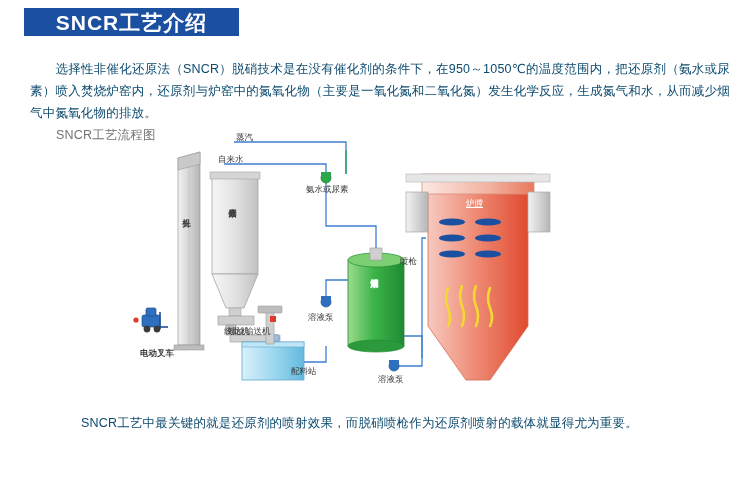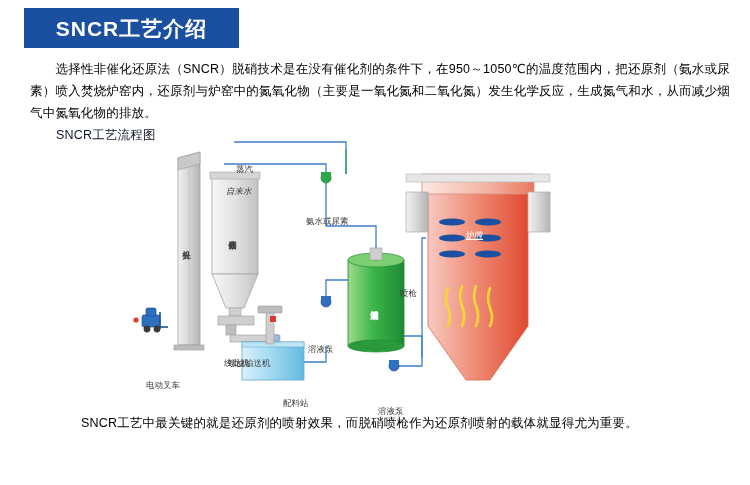--- a/index.html
+++ b/index.html
@@ -7,57 +7,56 @@
     width:750px;height:485px;
     background:#ffffff;
     font-family:"Liberation Sans","DejaVu Sans",sans-serif;
     color:#231f20;
     position:relative;
     overflow:hidden;
   }
   
   #title-bar{
     position:absolute;left:24px;top:8px;
-    width:215px;height:40px;
+    width:215px;height:28px;
     background:#1b4fa0;
     display:flex;align-items:center;justify-content:center;
     box-shadow:0 0 0 0 transparent;
   }
   #title-bar .title-text{
     color:#ffffff;
     font-size:21px;
     font-weight:bold;
     letter-spacing:1px;
     line-height:1;
   }
   
   .para{
     position:absolute;
     font-size:12.5px;
     line-height:22px;
-    color:#000000;
+    color:#0c4a6e;
     letter-spacing:0.2px;
   }
   #intro-paragraph{left:30px;top:58px;width:700px;text-align:justify;}
-  #flow-caption{left:56px;top:124px;font-size:12.5px;color:#0f172a;}
+  #flow-caption{left:56px;top:124px;font-size:12.5px;color:#737373;}
   #footer-paragraph{left:56px;top:412px;width:680px;margin-left:25px;}
 
   
   #diagram{
     position:absolute;left:130px;top:130px;width:500px;height:270px;
   }
   #diagram svg{display:block;}
 
   .dgm-label{
     position:absolute;
     font-size:8.5px;
     color:#3a3a3a;
     line-height:11px;
     white-space:nowrap;
-    margin-top:32px;
   }
   .dgm-label.vertical{
     writing-mode:vertical-rl;
     text-orientation:upright;
     white-space:normal;
     line-height:10px;
   }
   .dgm-label.white{color:#ffffff;}
   .dgm-label.center{text-align:center;}
 </style>
@@ -204,28 +203,28 @@
       <rect x="191" y="42" width="10" height="4" fill="#2aa84a"></rect>
       <circle cx="196" cy="172" r="5" fill="#2f6fbf" stroke="#1d4f8f" stroke-width="0.7"></circle>
       <rect x="191" y="166" width="10" height="4" fill="#2f6fbf"></rect>
       <circle cx="264" cy="236" r="5" fill="#2f6fbf" stroke="#1d4f8f" stroke-width="0.7"></circle>
       <rect x="259" y="230" width="10" height="4" fill="#2f6fbf"></rect>
       <rect x="140" y="186" width="6" height="6" fill="#e03a2f"></rect>
     </g>
   </svg>
 
   <div class="dgm-label" style="left:106px;top:2px;">蒸汽</div>
-  <div class="dgm-label" style="left:96px;top:24px;font-style:italic;">自来水</div>
+  <div class="dgm-label" style="left:88px;top:24px;">自来水</div>
   <div class="dgm-label" style="left:176px;top:54px;">氨水或尿素</div>
   <div class="dgm-label vertical" style="left:52px;top:82px;">提升机</div>
   <div class="dgm-label vertical center" style="left:98px;top:72px;">尿素储存仓</div>
   <div class="dgm-label" style="left:94px;top:196px;">绞龙机</div>
   <div class="dgm-label" style="left:98px;top:196px;">螺旋输送机</div>
-  <div class="dgm-label" style="left:16px;top:218px;">电动叉车</div>
-  <div class="dgm-label" style="left:120px;top:236px;padding-left:33px;">配料站</div>
+  <div class="dgm-label" style="left:10px;top:218px;font-weight:bold;">电动叉车</div>
+  <div class="dgm-label" style="left:128px;top:236px;padding-left:33px;">配料站</div>
   <div class="dgm-label" style="left:178px;top:182px;">溶液泵</div>
   <div class="dgm-label vertical white center" style="left:240px;top:142px;">尿素溶液储罐</div>
   <div class="dgm-label" style="left:248px;top:244px;">溶液泵</div>
   <div class="dgm-label white" style="left:336px;top:68px;text-decoration:underline;">炉膛</div>
   <div class="dgm-label" style="left:270px;top:126px;text-align:right;">喷枪</div>
 </div>
 
 <div class="para" id="footer-paragraph">SNCR工艺中最关键的就是还原剂的喷射效果，而脱硝喷枪作为还原剂喷射的载体就显得尤为重要。</div>
 
 </body></html>

